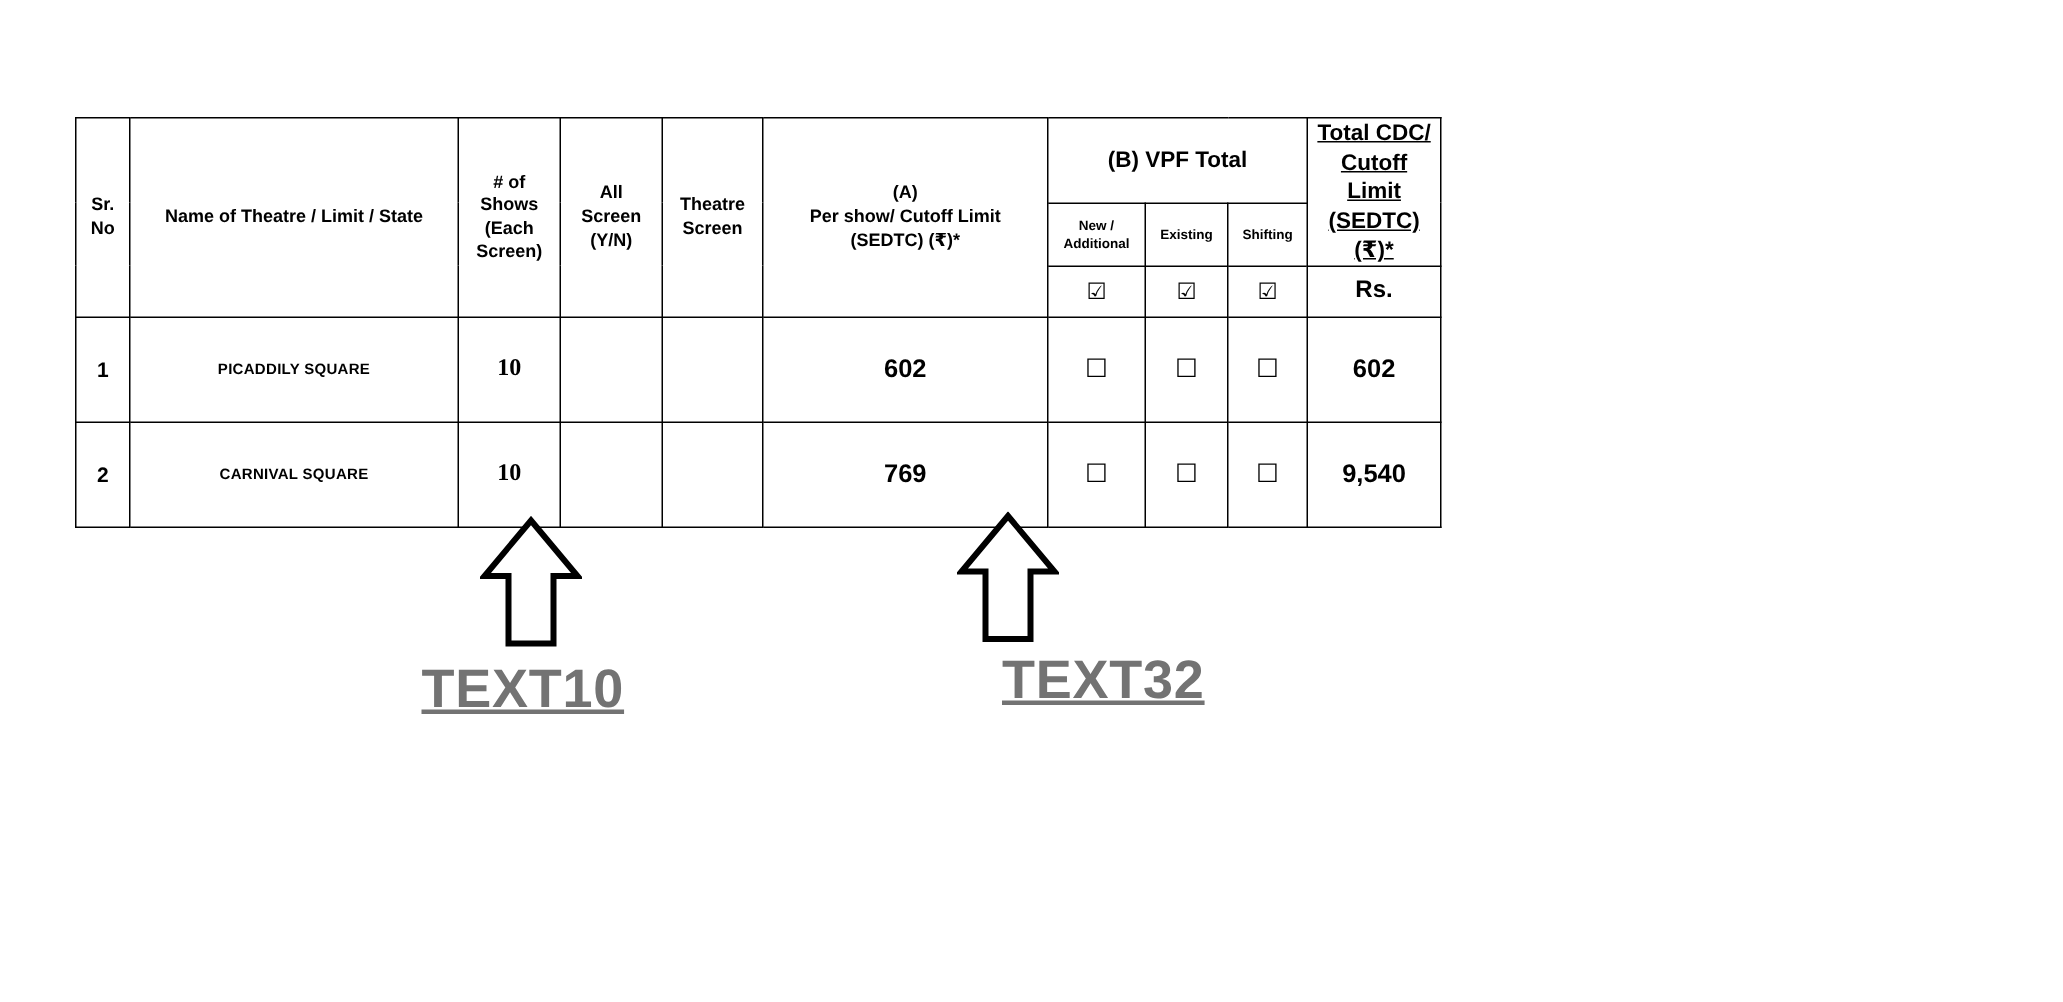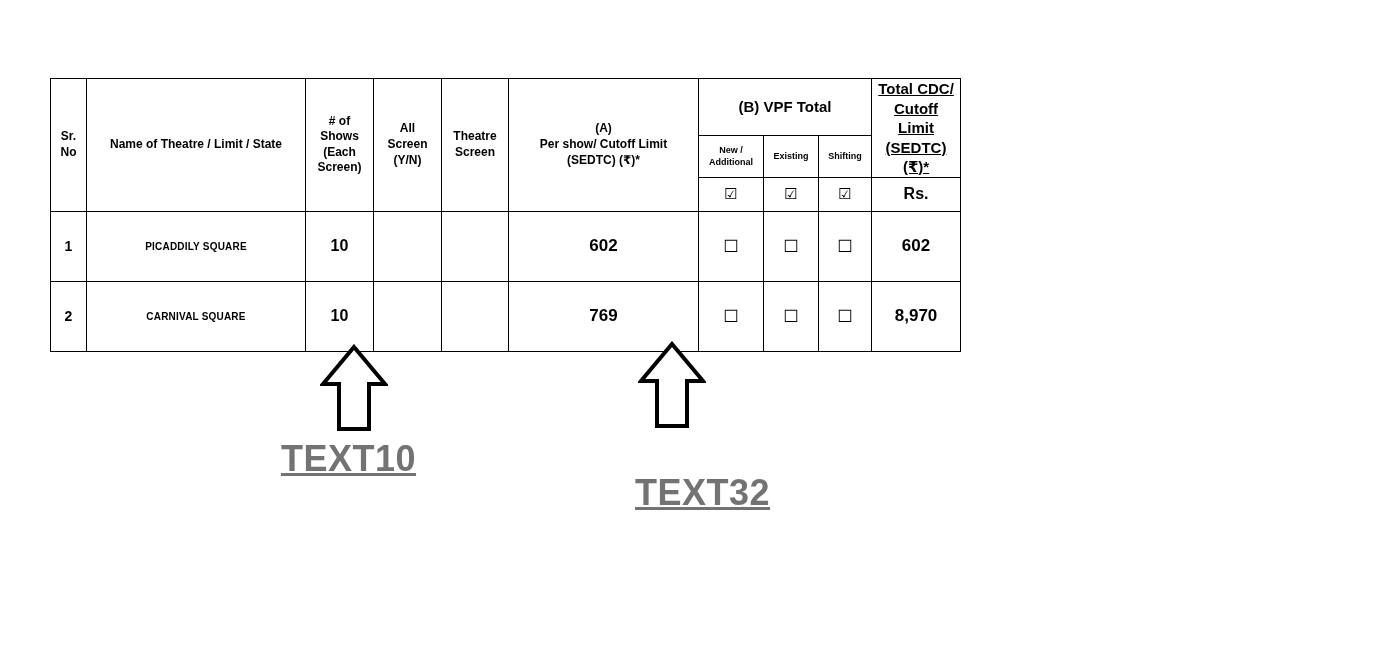--- a/index.html
+++ b/index.html
@@ -39,21 +39,21 @@
 
   .h         { font-size: 12px; line-height: 1.3; }
   .vpf-title { font-size: 15px; }
   .vpf-sub   { font-size: 9px;  line-height: 1.35; }
   .total-h   { font-size: 15px; line-height: 1.3; text-decoration: underline; }
   .check     { font-size: 15px; font-weight: normal; font-family: "DejaVu Sans", sans-serif; }
   .rs        { font-size: 16px; }
 
   .sr        { font-size: 14px; }
   .name-cell { text-align: left; padding-left: 5px; font-size: 10px; letter-spacing: 0.2px; }
-  .shows     { font-size: 16px; }
+  .shows     { font-size: 16px; font-family: Liberation Serif, serif; }
   .num       { text-align: right; padding-right: 10px; font-size: 17px; }
   .total-num { text-align: right; padding-right: 5px; font-size: 17px; }
   .box       { font-size: 17px; font-weight: normal; font-family: "DejaVu Sans", sans-serif; }
 
   
   .arrow { position: absolute; width: 68px; height: 88px; }
   .arrow svg { display: block; width: 100%; height: 100%; }
   .arrow-label {
     position: absolute;
     font-size: 36px;
@@ -135,32 +135,32 @@
       <tr class="r-data">
         <td class="sr">2</td>
         <td class="name-cell">CARNIVAL SQUARE</td>
         <td class="shows">10</td>
         <td></td>
         <td></td>
         <td class="num">769</td>
         <td class="box">☐</td>
         <td class="box">☐</td>
         <td class="box">☐</td>
-        <td class="total-num">8,970</td>
+        <td class="total-num">9,540</td>
       </tr>
     </tbody>
   </table>
 
   <div class="arrow" style="left:320px; top:344px;">
     <svg viewBox="0 0 68 88" xmlns="http://www.w3.org/2000/svg">
       <polygon points="34,3 65,40 49,40 49,85 19,85 19,40 3,40" fill="#ffffff" stroke="#000000" stroke-width="4" stroke-linejoin="miter"></polygon>
     </svg>
   </div>
   <div class="arrow-label" style="left:281px; top:438px; width:165px;">TEXT10</div>
 
   <div class="arrow" style="left:638px; top:341px;">
     <svg viewBox="0 0 68 88" xmlns="http://www.w3.org/2000/svg">
       <polygon points="34,3 65,40 49,40 49,85 19,85 19,40 3,40" fill="#ffffff" stroke="#000000" stroke-width="4" stroke-linejoin="miter"></polygon>
     </svg>
   </div>
-  <div class="arrow-label" style="left:635px; top:432px; width:165px;margin-top:40px;">TEXT32</div>
+  <div class="arrow-label" style="left:668px; top:432px; width:165px;">TEXT32</div>
 
 </div>
 
 </body></html>

